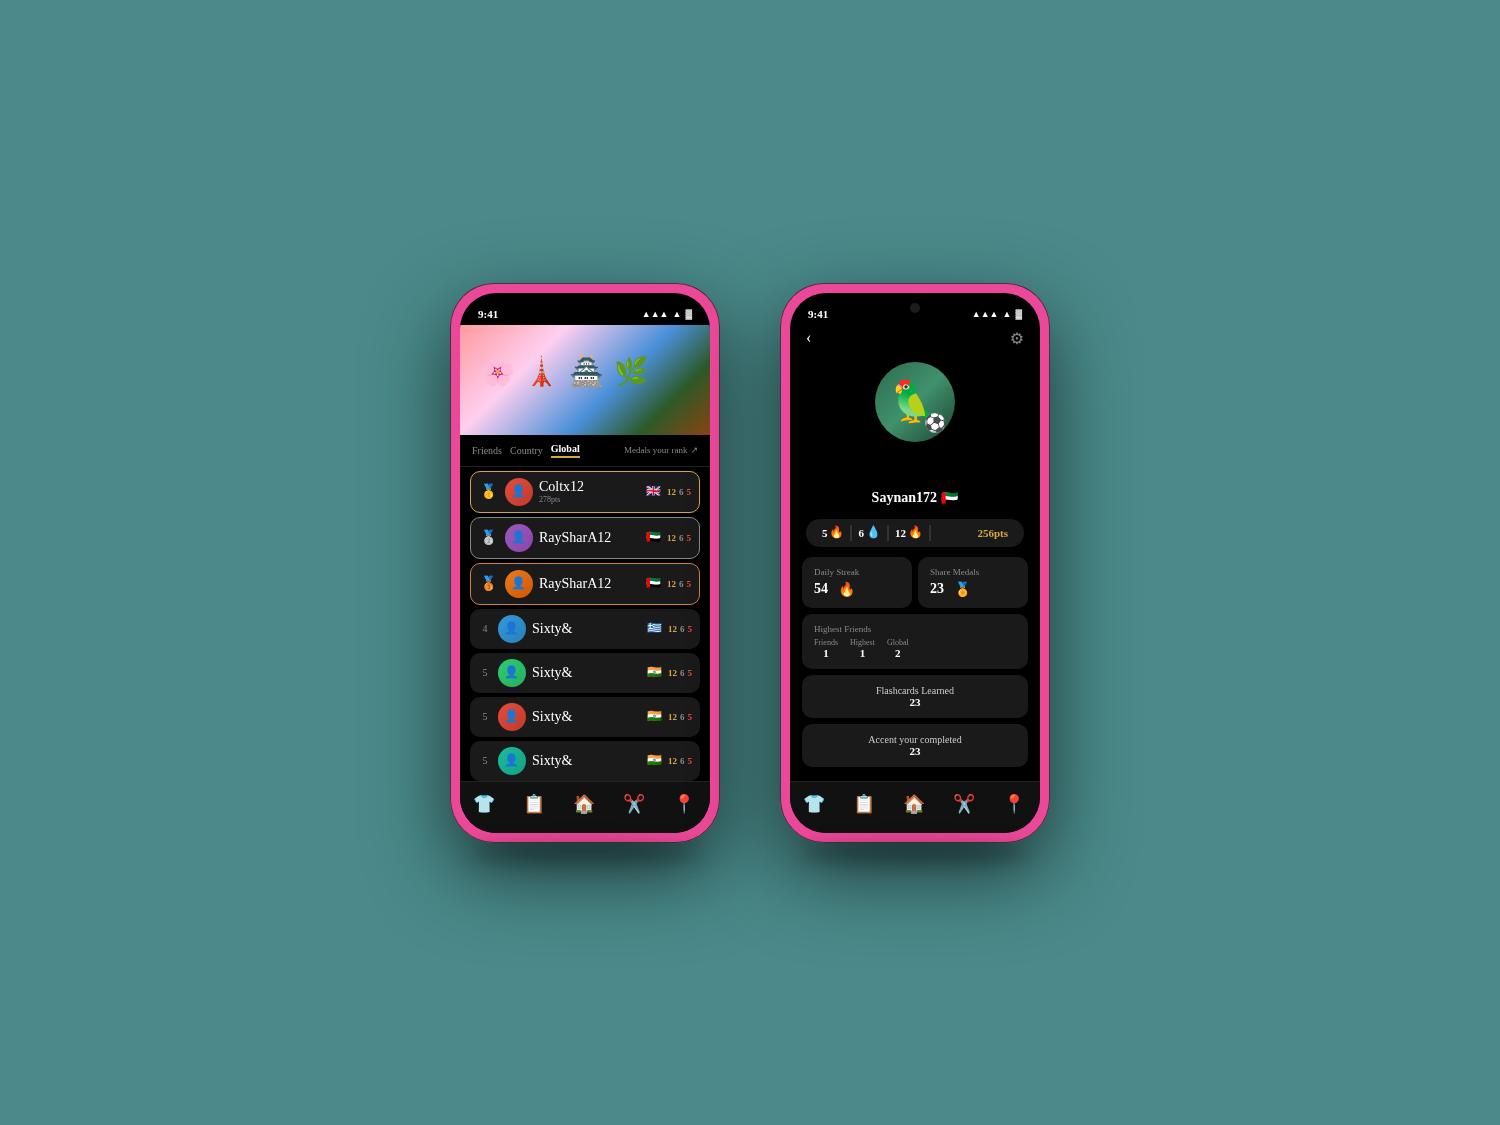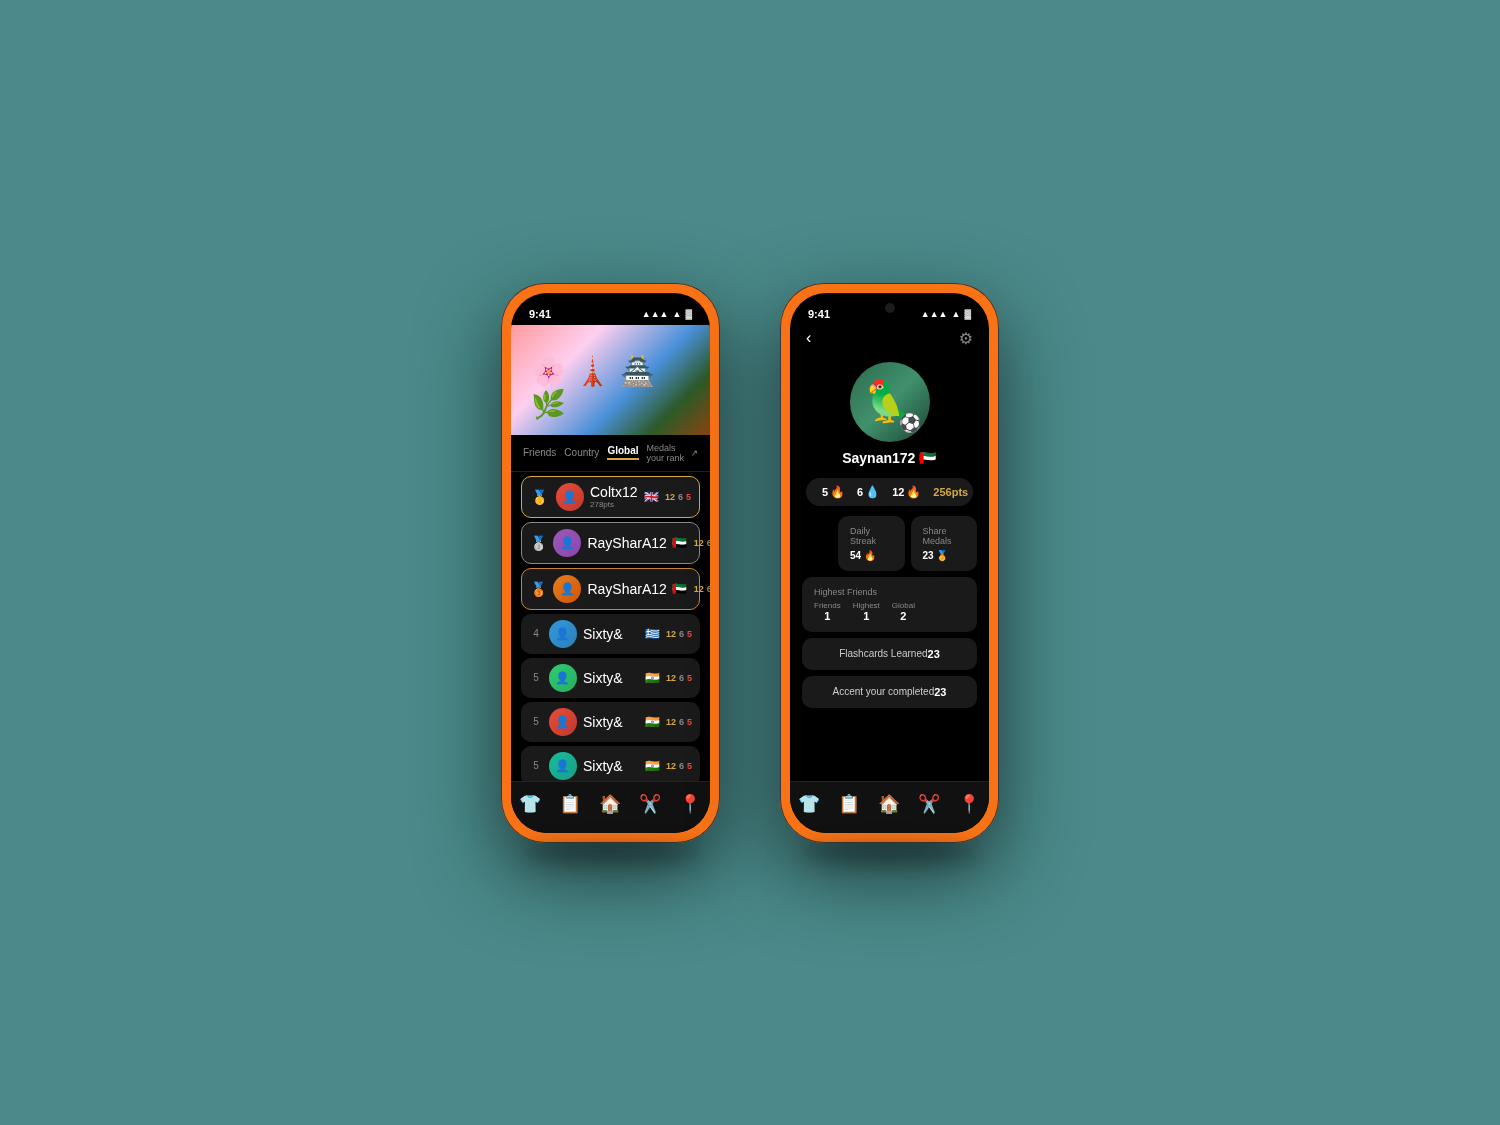--- a/index.html
+++ b/index.html
@@ -15,27 +15,28 @@
     }
 
     .phones-container {
       display: flex;
       gap: 60px;
       align-items: center;
     }
 
     
     .phone {
-      width: 219px;
+      width: 270px;
       height: 560px;
-      background: #f97316;
+      background: #ec4899;
       border-radius: 44px;
       padding: 10px;
       box-shadow: 0 30px 80px rgba(0,0,0,0.6), inset 0 0 0 1px #3a3a3c;
       position: relative;
+      font-family: Liberation Serif, serif;
     }
 
     .phone-screen {
       width: 100%;
       height: 100%;
       background: #000;
       border-radius: 36px;
       overflow: hidden;
       position: relative;
     }
@@ -239,20 +240,21 @@
       color: #888;
       font-size: 16px;
       cursor: pointer;
     }
 
     .profile-avatar-section {
       display: flex;
       flex-direction: column;
       align-items: center;
       padding: 10px 0 12px;
+      gap: 40px;
     }
 
     .profile-avatar {
       width: 80px;
       height: 80px;
       border-radius: 50%;
       background: linear-gradient(135deg, #2d6a4f, #40916c, #1b4332);
       display: flex;
       align-items: center;
       justify-content: center;
@@ -321,42 +323,41 @@
       height: 16px;
       background: #333;
     }
 
     .stats-grid {
       display: grid;
       grid-template-columns: 1fr 1fr;
       gap: 6px;
       padding: 0 12px;
       margin-bottom: 6px;
-      margin-left: 36px;
     }
 
     .stat-card {
       background: #1a1a1a;
       border-radius: 10px;
       padding: 10px 12px;
     }
 
     .stat-label {
       font-size: 9px;
       color: #888;
       margin-bottom: 4px;
     }
 
     .stat-value {
-      font-size: 10px;
+      font-size: 14px;
       color: #fff;
       font-weight: 600;
       display: flex;
       align-items: center;
-      gap: 3px;
+      gap: 10px;
     }
 
     .stat-card-full {
       background: #1a1a1a;
       border-radius: 10px;
       padding: 10px 12px;
       margin: 0 12px 6px;
     }
 
     .highest-placing {
@@ -383,20 +384,21 @@
     }
 
     .info-row {
       display: flex;
       justify-content: center;
       align-items: center;
       background: #1a1a1a;
       border-radius: 10px;
       padding: 10px 14px;
       margin: 0 12px 6px;
+      flex-direction: column;
     }
 
     .info-label {
       font-size: 10px;
       color: #ccc;
     }
 
     .info-value {
       font-size: 11px;
       color: #fff;

